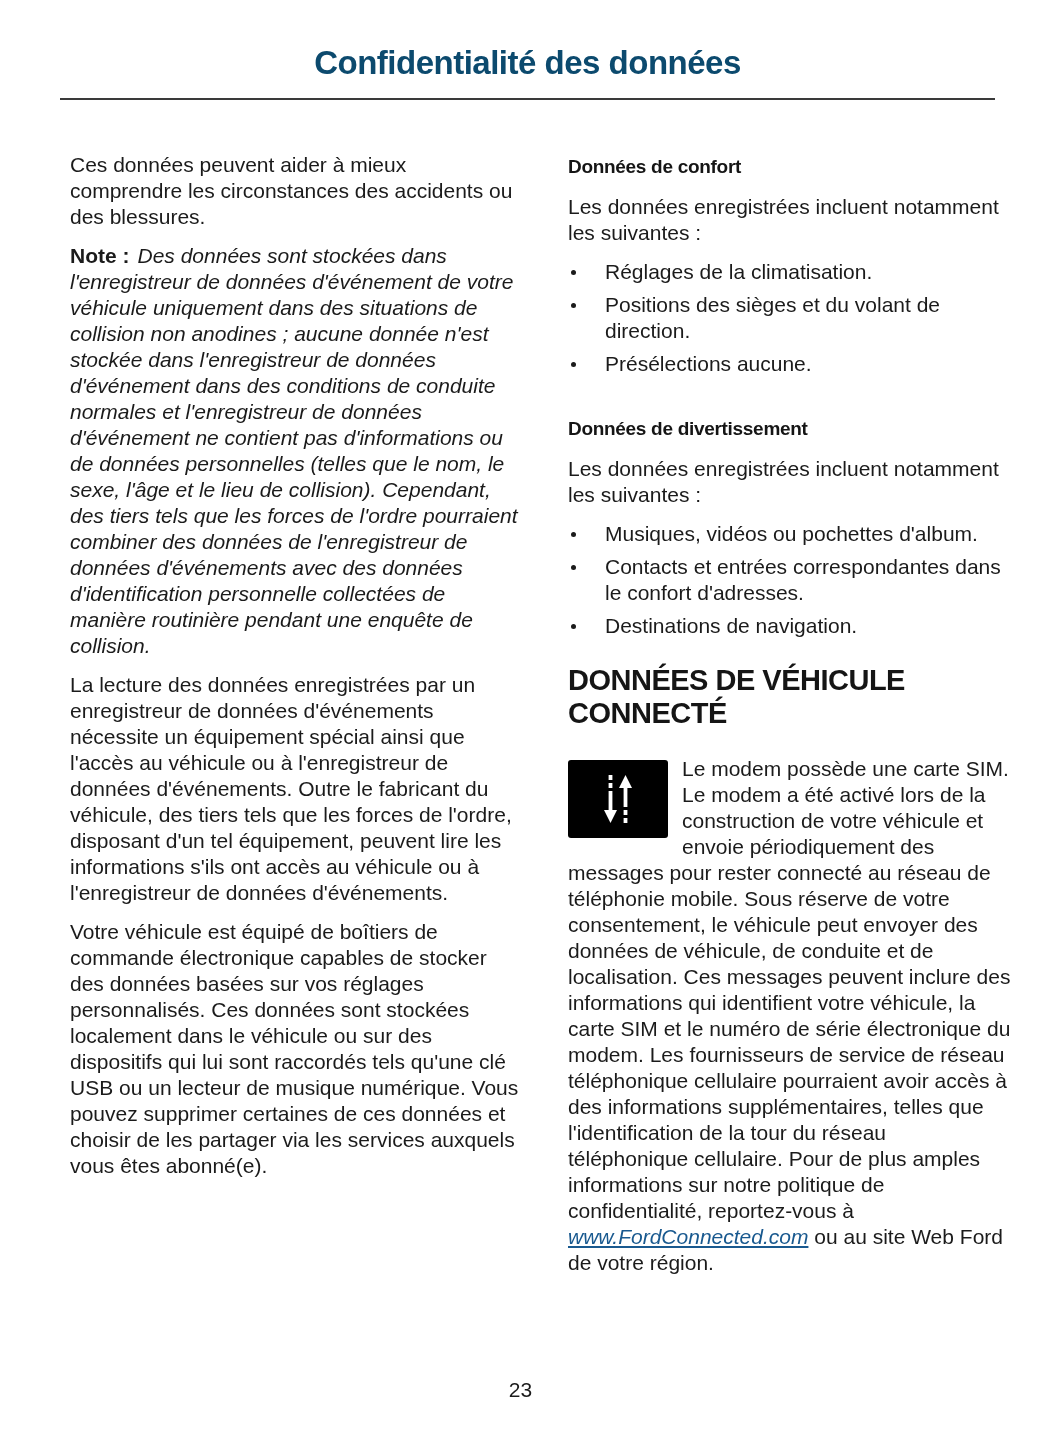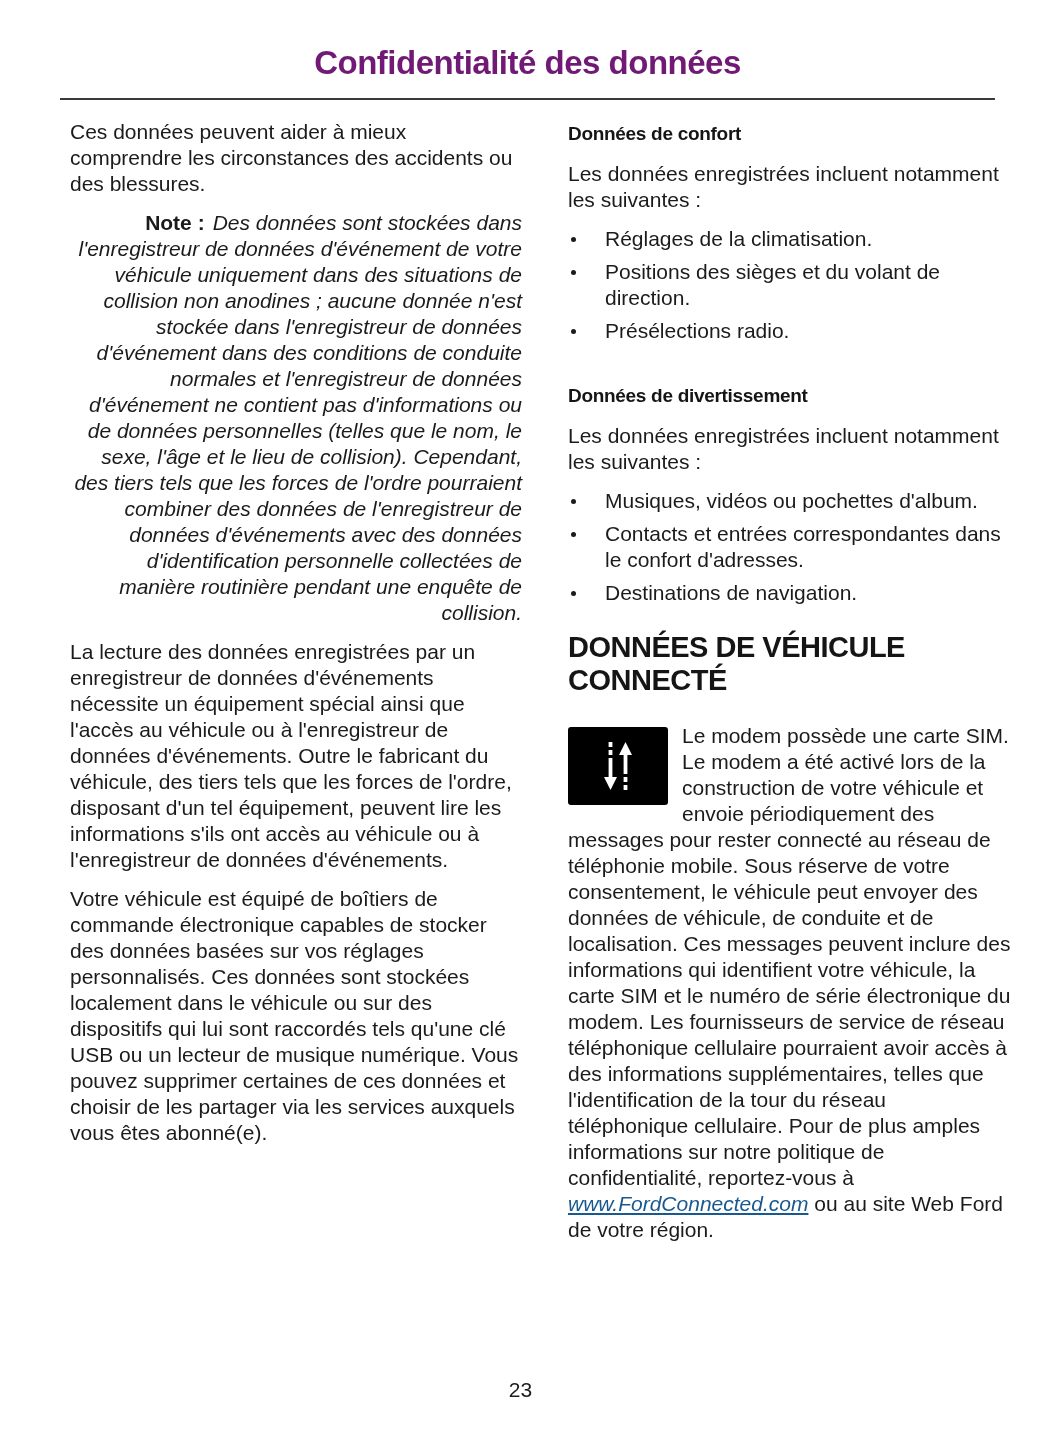--- a/index.html
+++ b/index.html
@@ -12,40 +12,40 @@
     color:#1b1b1b;
     font-family:"Liberation Sans", sans-serif;
     overflow:hidden;
   }
   .page-title {
     padding-top:44px;
     text-align:center;
     font-size:33px;
     font-weight:bold;
     letter-spacing:-0.5px;
-    color:#701a75;
+    color:#0c4a6e;
   }
   .title-rule {
     border:none;
     border-top:2px solid #3a3a3a;
     margin:16px 60px 0 60px;
   }
   .content {
     display:flex;
-    padding:19px 44px 0 70px;
+    padding:52px 44px 0 70px;
     gap:46px;
   }
   .col-left  { width:452px; flex:0 0 452px; }
   .col-right { width:443px; flex:0 0 443px; }
   p.body {
     font-size:21px;
     line-height:26px;
     margin-bottom:13px;
   }
-  p.note { font-style:italic;text-align:right; }
+  p.note { font-style:italic; }
   .note-label {
     font-style:normal;
     font-weight:bold;
     padding-right:8px;
   }
   h2.section-heading {
     font-size:29px;
     line-height:33px;
     font-weight:bold;
     letter-spacing:-0.5px;
@@ -122,21 +122,21 @@
       <p class="body">Votre véhicule est équipé de boîtiers de commande électronique capables de stocker des données basées sur vos réglages personnalisés. Ces données sont stockées localement dans le véhicule ou sur des dispositifs qui lui sont raccordés tels qu'une clé USB ou un lecteur de musique numérique. Vous pouvez supprimer certaines de ces données et choisir de les partager via les services auxquels vous êtes abonné(e).</p>
     </div>
 
     <div class="col-right">
 
       <h3 class="sub-heading">Données de confort</h3>
       <p class="body">Les données enregistrées incluent notamment les suivantes :</p>
       <ul class="bullet-list">
         <li><span class="bullet-dot"></span><span>Réglages de la climatisation.</span></li>
         <li><span class="bullet-dot"></span><span>Positions des sièges et du volant de direction.</span></li>
-        <li><span class="bullet-dot"></span><span>Présélections radio.</span></li>
+        <li><span class="bullet-dot"></span><span>Présélections aucune.</span></li>
       </ul>
 
       <h3 class="sub-heading later">Données de divertissement</h3>
       <p class="body">Les données enregistrées incluent notamment les suivantes :</p>
       <ul class="bullet-list">
         <li><span class="bullet-dot"></span><span>Musiques, vidéos ou pochettes d'album.</span></li>
         <li><span class="bullet-dot"></span><span>Contacts et entrées correspondantes dans le confort d'adresses.</span></li>
         <li><span class="bullet-dot"></span><span>Destinations de navigation.</span></li>
       </ul>
 

